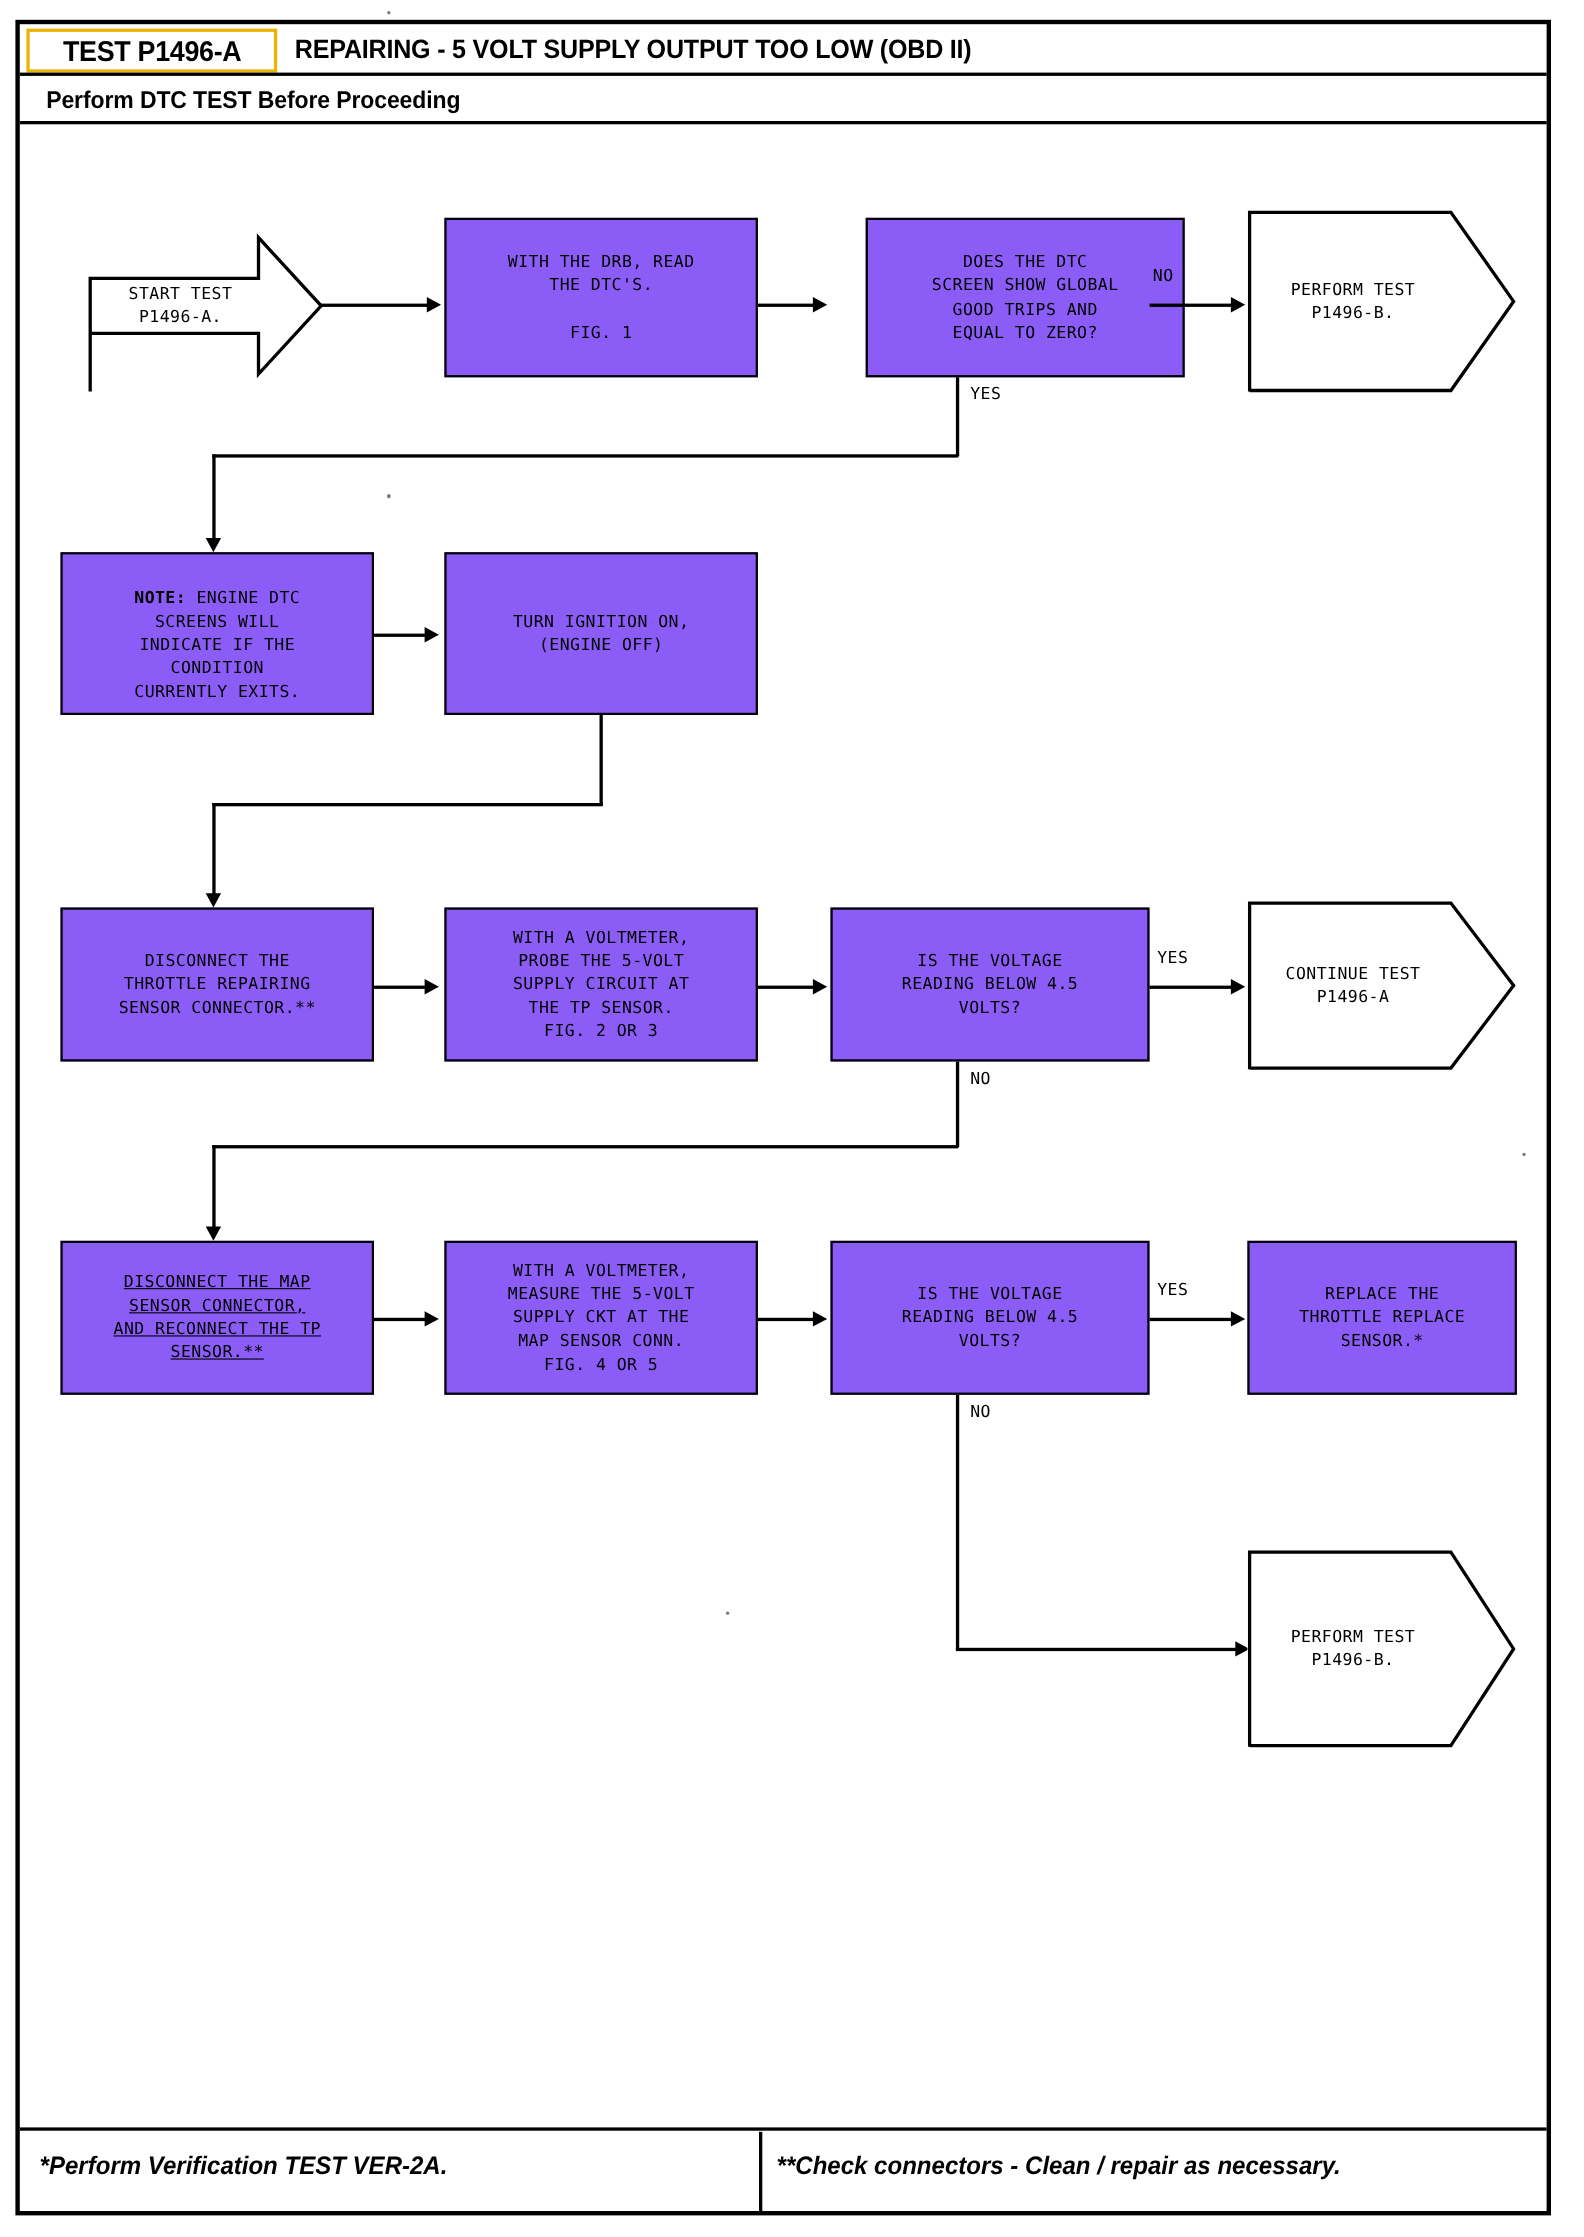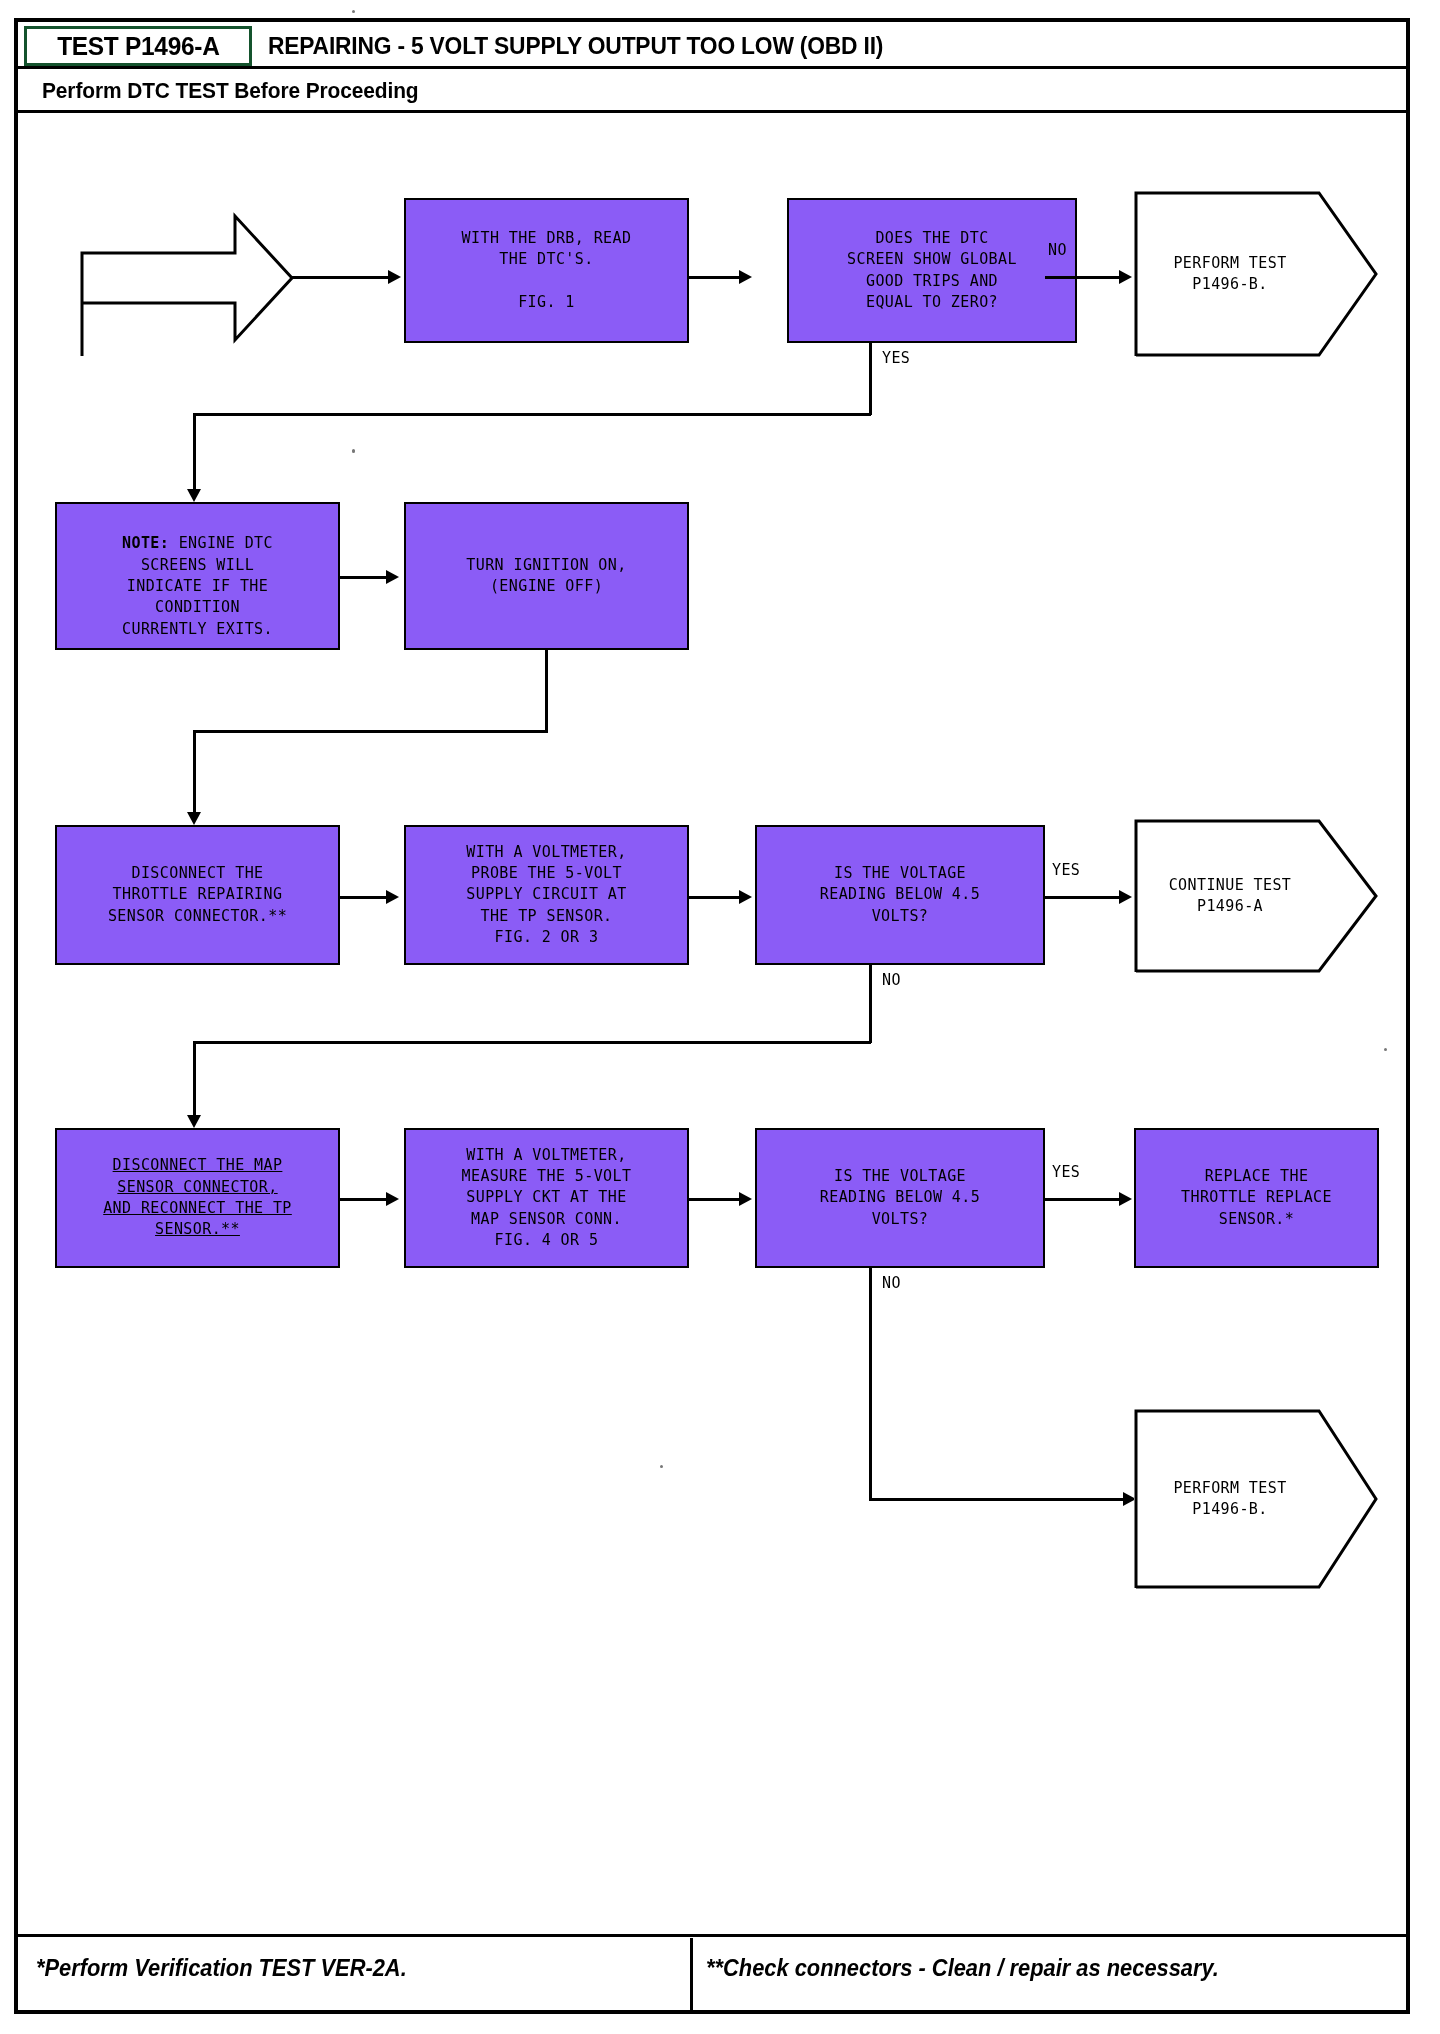--- a/index.html
+++ b/index.html
@@ -35,21 +35,21 @@
     width: 1388px;
     height: 86px;
     box-sizing: border-box;
   }
   .test-id-box {
     position: absolute;
     left: 6px;
     top: 4px;
     width: 228px;
     height: 40px;
-    border: 3px solid #14532d;
+    border: 3px solid #eab308;
     box-sizing: border-box;
     display: flex;
     align-items: center;
     justify-content: center;
   }
   .test-id-box span {
     font-size: 26px;
     font-weight: bold;
     letter-spacing: -0.3px;
     transform: scaleX(0.94);
@@ -215,20 +215,22 @@
     <div class="header-sub">Perform DTC TEST Before Proceeding</div>
   </div>
   <div class="header-rule"></div>
   <div style="position:absolute;left:18px;top:66px;width:1388px;height:3px;background:#000;"></div>
 
   <div class="node arrowbox" style="left:80px; top:198px; width:215px; height:160px;">
     <svg width="215" height="160" viewBox="0 0 215 160">
       <path d="M2,55 L155,55 L155,18 L212,80 L155,142 L155,105 L2,105 L2,158 L2,55 Z" fill="none" stroke="#000" stroke-width="0"></path>
       <path d="M2,158 L2,55 L155,55 L155,18 L212,80 L155,142 L155,105 L2,105" fill="#fff" stroke="#000" stroke-width="3" stroke-linejoin="miter"></path>
     </svg>
+    <div class="inner" style="position:absolute; left:14px; top:0; width:140px; height:160px; display:flex; align-items:center; justify-content:center;">START TEST
+P1496-A.</div>
   </div>
 
   <div class="node rect" style="left:404px; top:198px; width:285px; height:145px;">WITH THE DRB, READ
 THE DTC'S.
 
 FIG. 1</div>
 
   <div class="node rect" style="left:755px; top:198px; width:290px; height:145px;margin-left:32px;">DOES THE DTC
 SCREEN SHOW GLOBAL
 GOOD TRIPS AND

